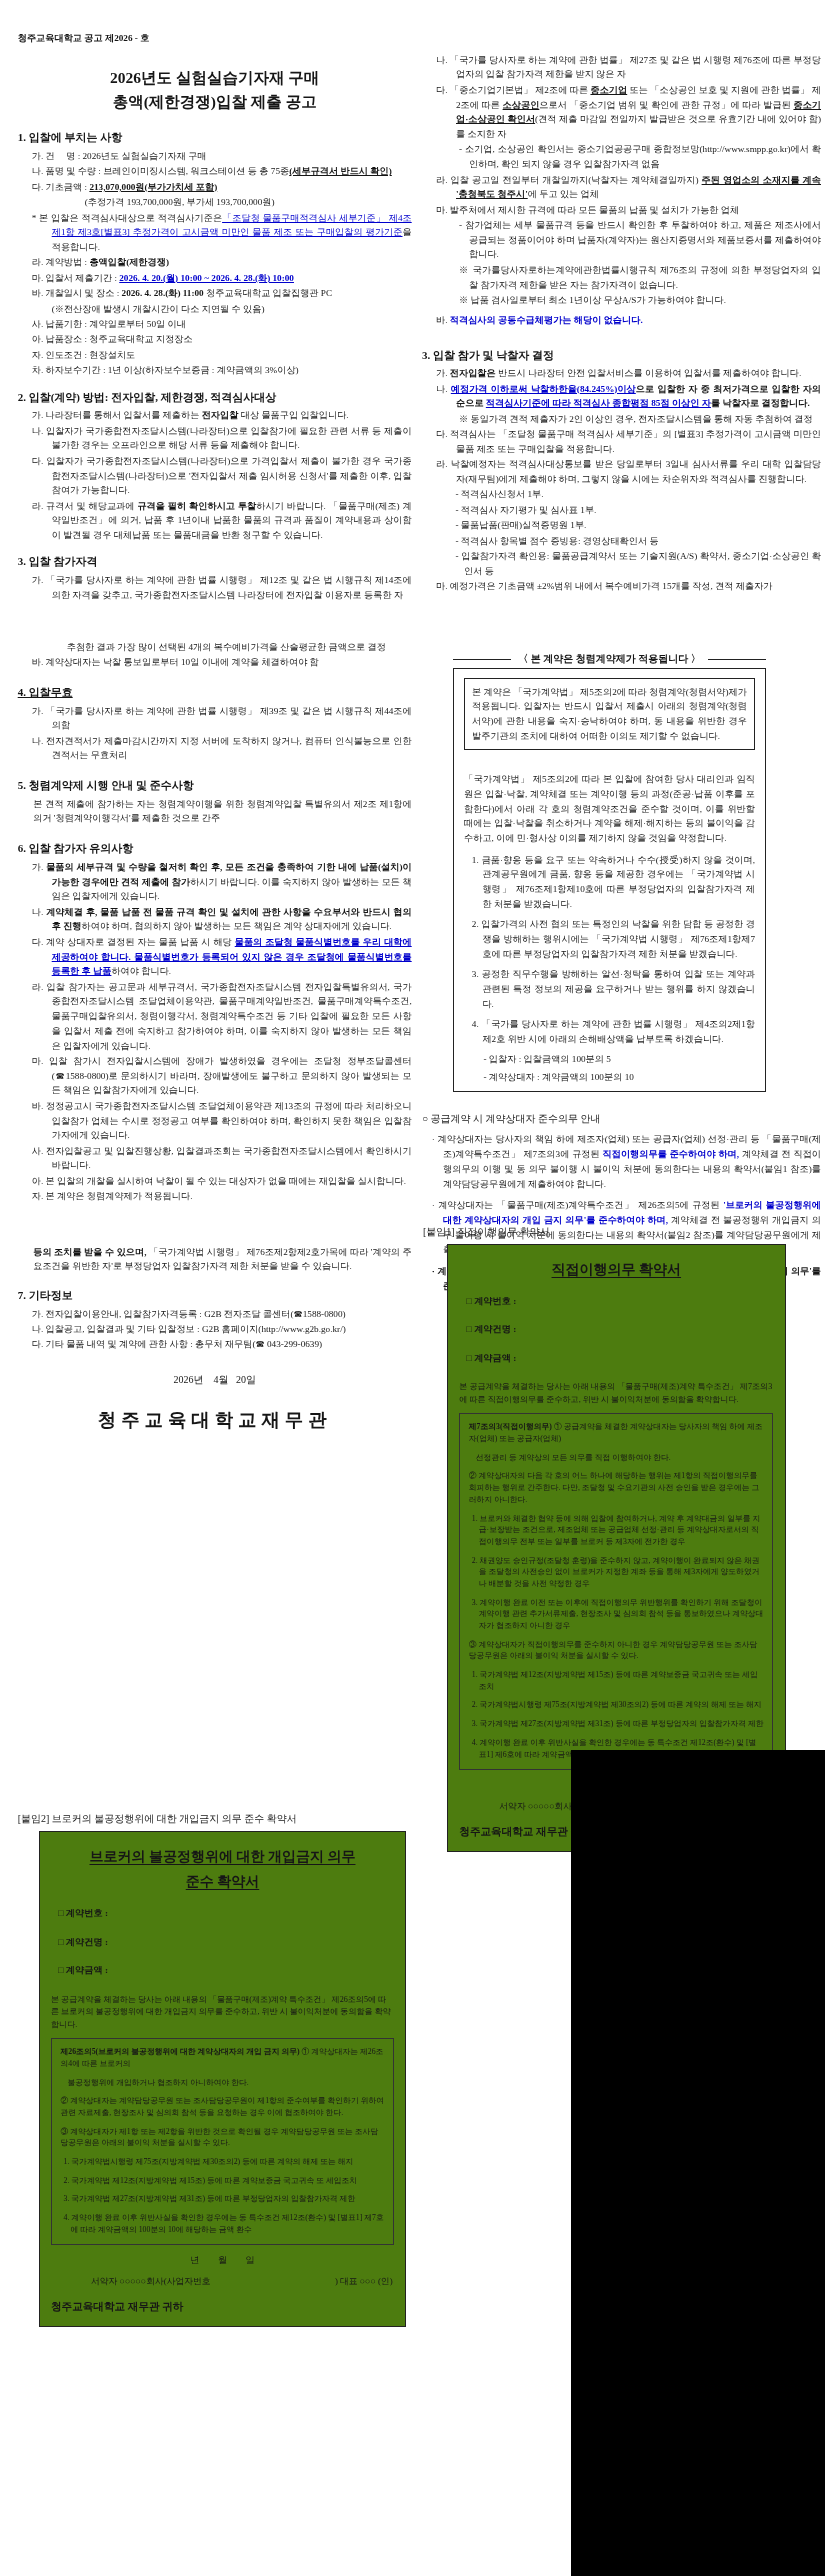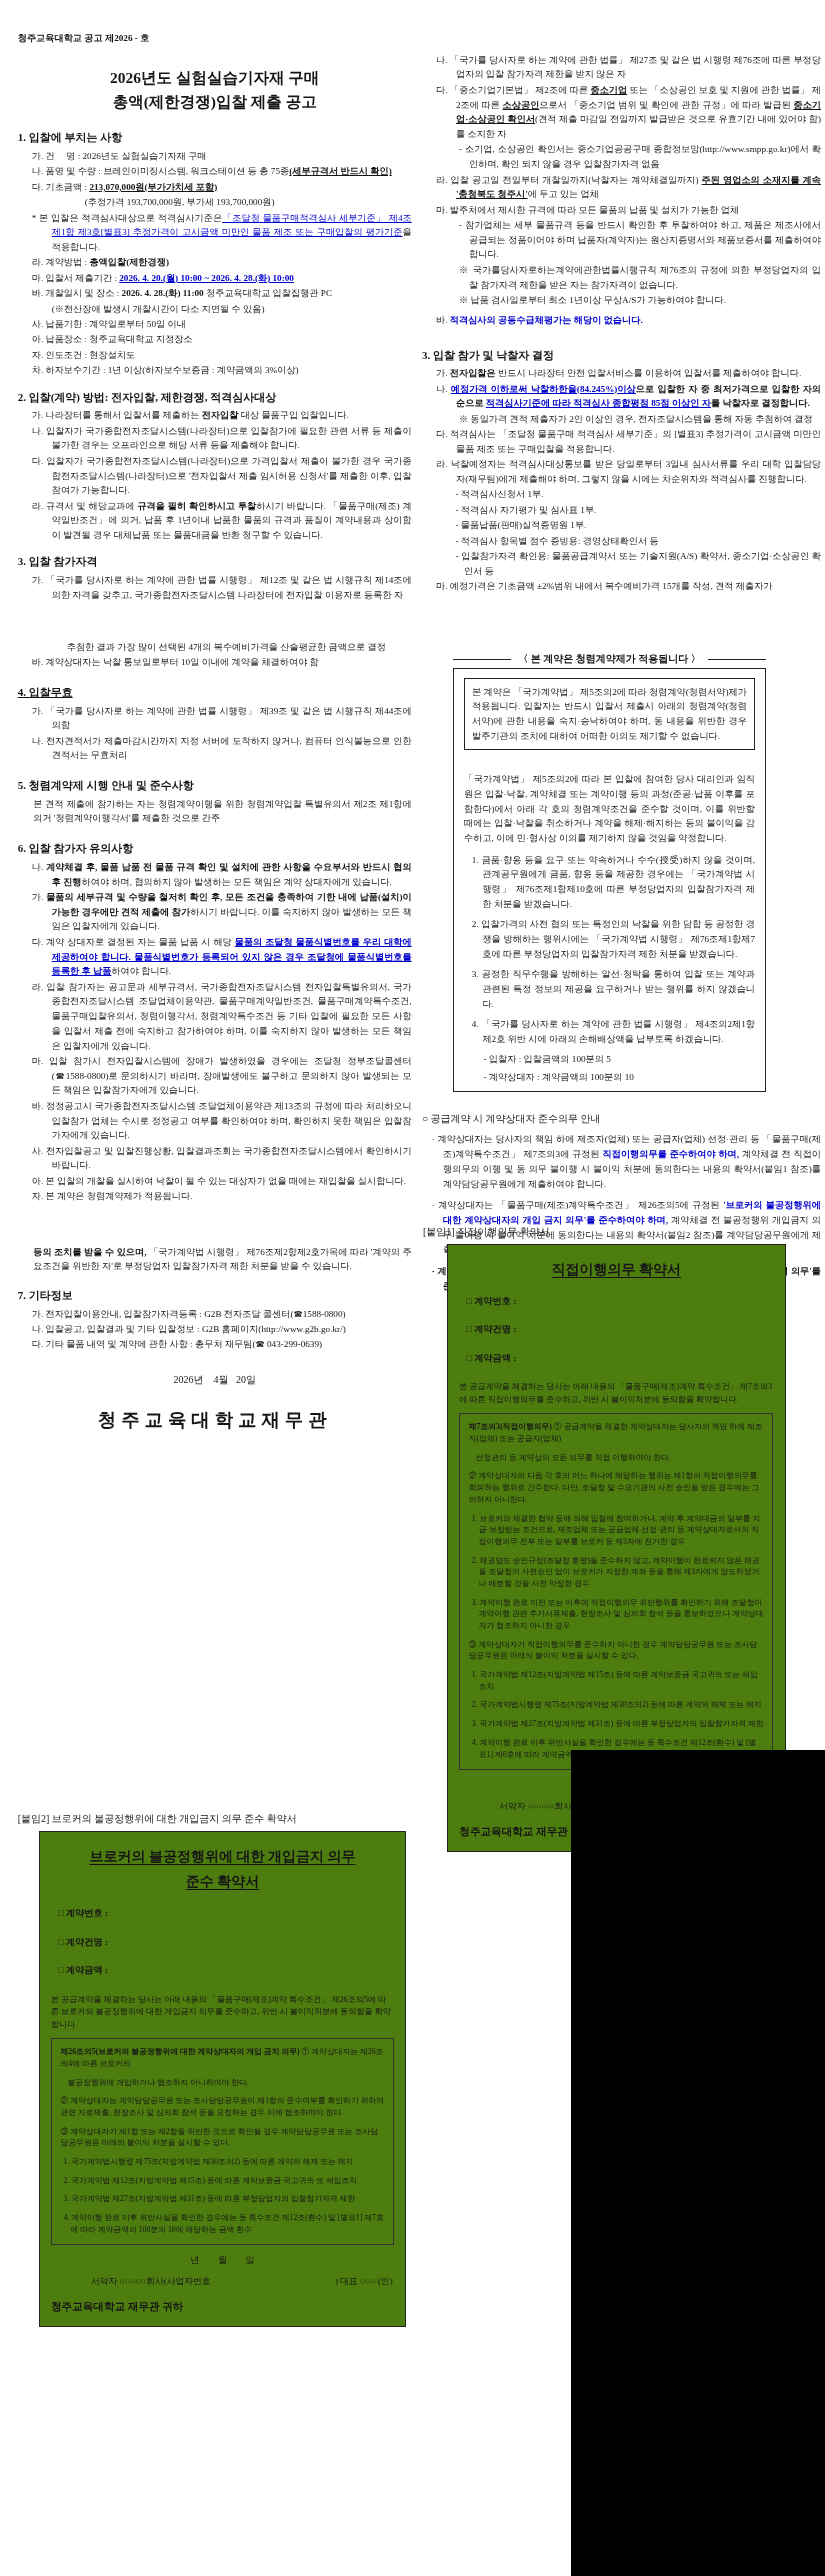--- a/index.html
+++ b/index.html
@@ -110,22 +110,22 @@
 
   <div class="pg" style="left:17.7px; top:639px; width:394px;">
     <div class="cont" style="padding-left:49px;">추첨한 결과 가장 많이 선택된 4개의 복수예비가격을 산술평균한 금액으로 결정</div>
     <div class="li">바. 계약상대자는 낙찰 통보일로부터 10일 이내에 계약을 체결하여야 함</div>
     <div class="h" style="margin-top:14px;text-decoration:underline;">4. 입찰무효</div>
     <div class="li">가. 「국가를 당사자로 하는 계약에 관한 법률 시행령」 제39조 및 같은 법 시행규칙 제44조에 의함</div>
     <div class="li">나. 전자견적서가 제출마감시간까지 지정 서버에 도착하지 않거나, 컴퓨터 인식불능으로 인한 견적서는 무효처리</div>
     <div class="h" style="margin-top:14px;">5. 청렴계약제 시행 안내 및 준수사항</div>
     <div class="cont" style="padding-left:15.5px;">본 견적 제출에 참가하는 자는 청렴계약이행을 위한 청렴계약입찰 특별유의서 제2조 제1항에 의거 '청렴계약이행각서'를 제출한 것으로 간주</div>
     <div class="h" style="margin-top:14px;">6. 입찰 참가자 유의사항</div>
+    <div class="li"><span>가. </span><span class="b">물품의 세부규격 및 수량을 철저히 확인 후, 모든 조건을 충족하여 기한 내에 납품(설치)이 가능한 경우에만 견적 제출에 참가</span><span>하시기 바랍니다. 이를 숙지하지 않아 발생하는 모든 책임은 입찰자에게 있습니다.</span></div>
     <div class="li"><span>나. </span><span class="b">계약체결 후, 물품 납품 전 물품 규격 확인 및 설치에 관한 사항을 수요부서와 반드시 협의 후 진행</span><span>하여야 하며, 협의하지 않아 발생하는 모든 책임은 계약 상대자에게 있습니다.</span></div>
-    <div class="li"><span>가. </span><span class="b">물품의 세부규격 및 수량을 철저히 확인 후, 모든 조건을 충족하여 기한 내에 납품(설치)이 가능한 경우에만 견적 제출에 참가</span><span>하시기 바랍니다. 이를 숙지하지 않아 발생하는 모든 책임은 입찰자에게 있습니다.</span></div>
     <div class="li"><span>다. 계약 상대자로 결정된 자는 물품 납품 시 해당 </span><span class="b blu">물품의 조달청 물품식별번호를 우리 대학에 제공하여야 합니다. 물품식별번호가 등록되어 있지 않은 경우 조달청에 물품식별번호를 등록한 후 납품</span><span>하여야 합니다.</span></div>
     <div class="li">라. 입찰 참가자는 공고문과 세부규격서, 국가종합전자조달시스템 전자입찰특별유의서, 국가종합전자조달시스템 조달업체이용약관, 물품구매계약일반조건, 물품구매계약특수조건, 물품구매입찰유의서, 청렴이행각서, 청렴계약특수조건 등 기타 입찰에 필요한 모든 사항을 입찰서 제출 전에 숙지하고 참가하여야 하며, 이를 숙지하지 않아 발생하는 모든 책임은 입찰자에게 있습니다.</div>
     <div class="li">마. 입찰 참가시 전자입찰시스템에 장애가 발생하였을 경우에는 조달청 정부조달콜센터(☎1588-0800)로 문의하시기 바라며, 장애발생에도 불구하고 문의하지 않아 발생되는 모든 책임은 입찰참가자에게 있습니다.</div>
     <div class="li">바. 정정공고시 국가종합전자조달시스템 조달업체이용약관 제13조의 규정에 따라 처리하오니 입찰참가 업체는 수시로 정정공고 여부를 확인하여야 하며, 확인하지 못한 책임은 입찰참가자에게 있습니다.</div>
     <div class="li">사. 전자입찰공고 및 입찰진행상황, 입찰결과조회는 국가종합전자조달시스템에서 확인하시기 바랍니다.</div>
     <div class="li">아. 본 입찰의 개찰을 실시하여 낙찰이 될 수 있는 대상자가 없을 때에는 재입찰을 실시합니다.</div>
     <div class="li">자. 본 계약은 청렴계약제가 적용됩니다.</div>
   </div>
 
   <div class="pg" style="left:422px; top:651px; width:399px;">

